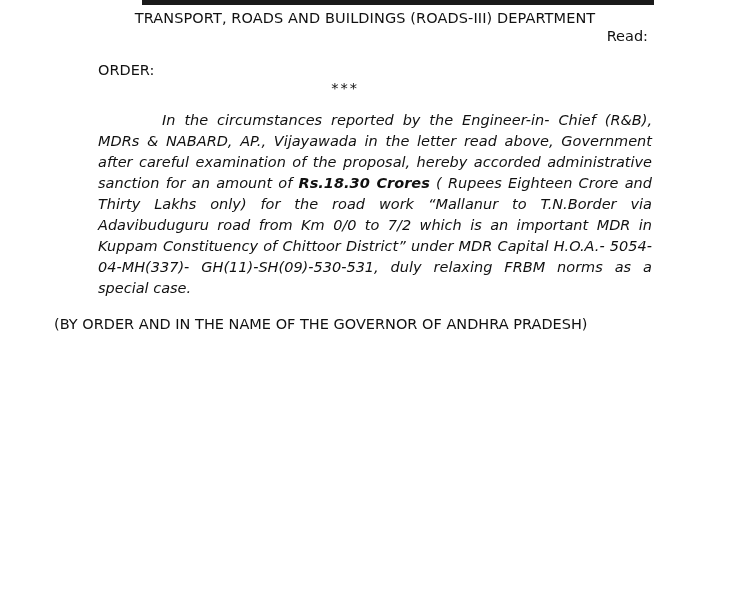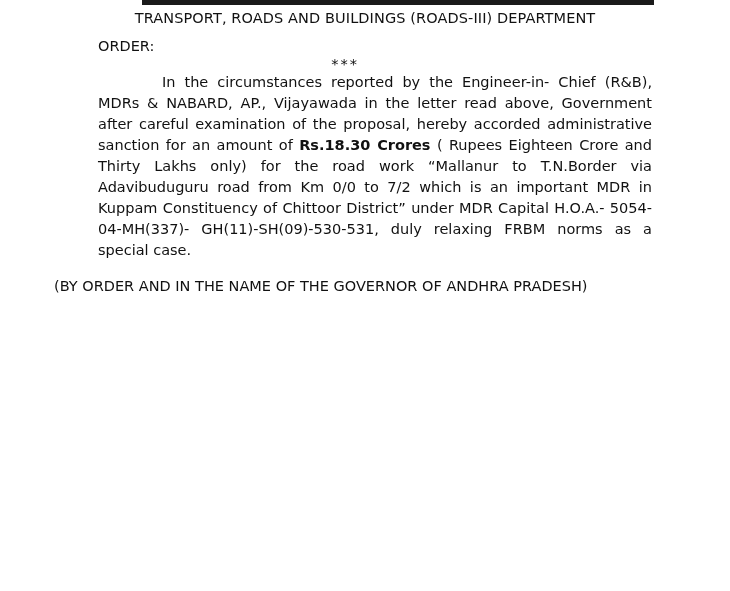--- a/index.html
+++ b/index.html
@@ -63,39 +63,41 @@
     font-size: 14.5px;
     margin-top: 2px;
   }
   .from-block {
     margin-top: 16px;
     padding: 0 72px 0 142px;
     font-size: 14.5px;
     line-height: 1.42;
   }
   .order-label {
-    margin-top: 12px;
+    margin-top: 18px;
     padding-left: 98px;
     font-size: 14.5px;
   }
   .stars {
     text-align: center;
     font-size: 14.5px;
     margin-top: 2px;
     letter-spacing: 2px;
     padding-right: 40px;
   }
   .para {
     font-size: 14.5px;
     line-height: 1.45;
     text-align: justify;
     padding: 0 78px 0 98px;
   }
   .para-1 {
+    margin-top: 14px;
     text-indent: 64px;
+    font-style: italic;
   }
   .para-2 {
     margin-top: 15px;
   }
   .para-3 {
     margin-top: 15px;
   }
   .bold {
     font-weight: bold;
   }
@@ -110,20 +112,21 @@
 
 <div class="page">
 
   <div class="top-strip"></div>
 
   <div class="content">
 
     <div class="dept-line">TRANSPORT, ROADS AND BUILDINGS (ROADS-III) DEPARTMENT</div>
 
 
+    <div class="read-line">Read:</div>
 
 
     <div class="order-label">ORDER:</div>
 
     <div class="stars">***</div>
 
     <div class="para para-1"><span>In the circumstances reported by the Engineer-in- Chief (R&amp;B), MDRs &amp; NABARD, AP., Vijayawada in the letter  read above, Government after careful examination of the proposal, hereby accorded administrative sanction for an amount of </span><span class="bold">Rs.18.30 Crores</span><span> ( Rupees Eighteen Crore and Thirty Lakhs only) for the road work “Mallanur to T.N.Border via Adavibuduguru road from Km 0/0 to 7/2 which is an important MDR in Kuppam Constituency of Chittoor District” under MDR Capital H.O.A.- 5054-04-MH(337)- GH(11)-SH(09)-530-531, duly relaxing FRBM norms as a special case.</span></div>
 
 
 

